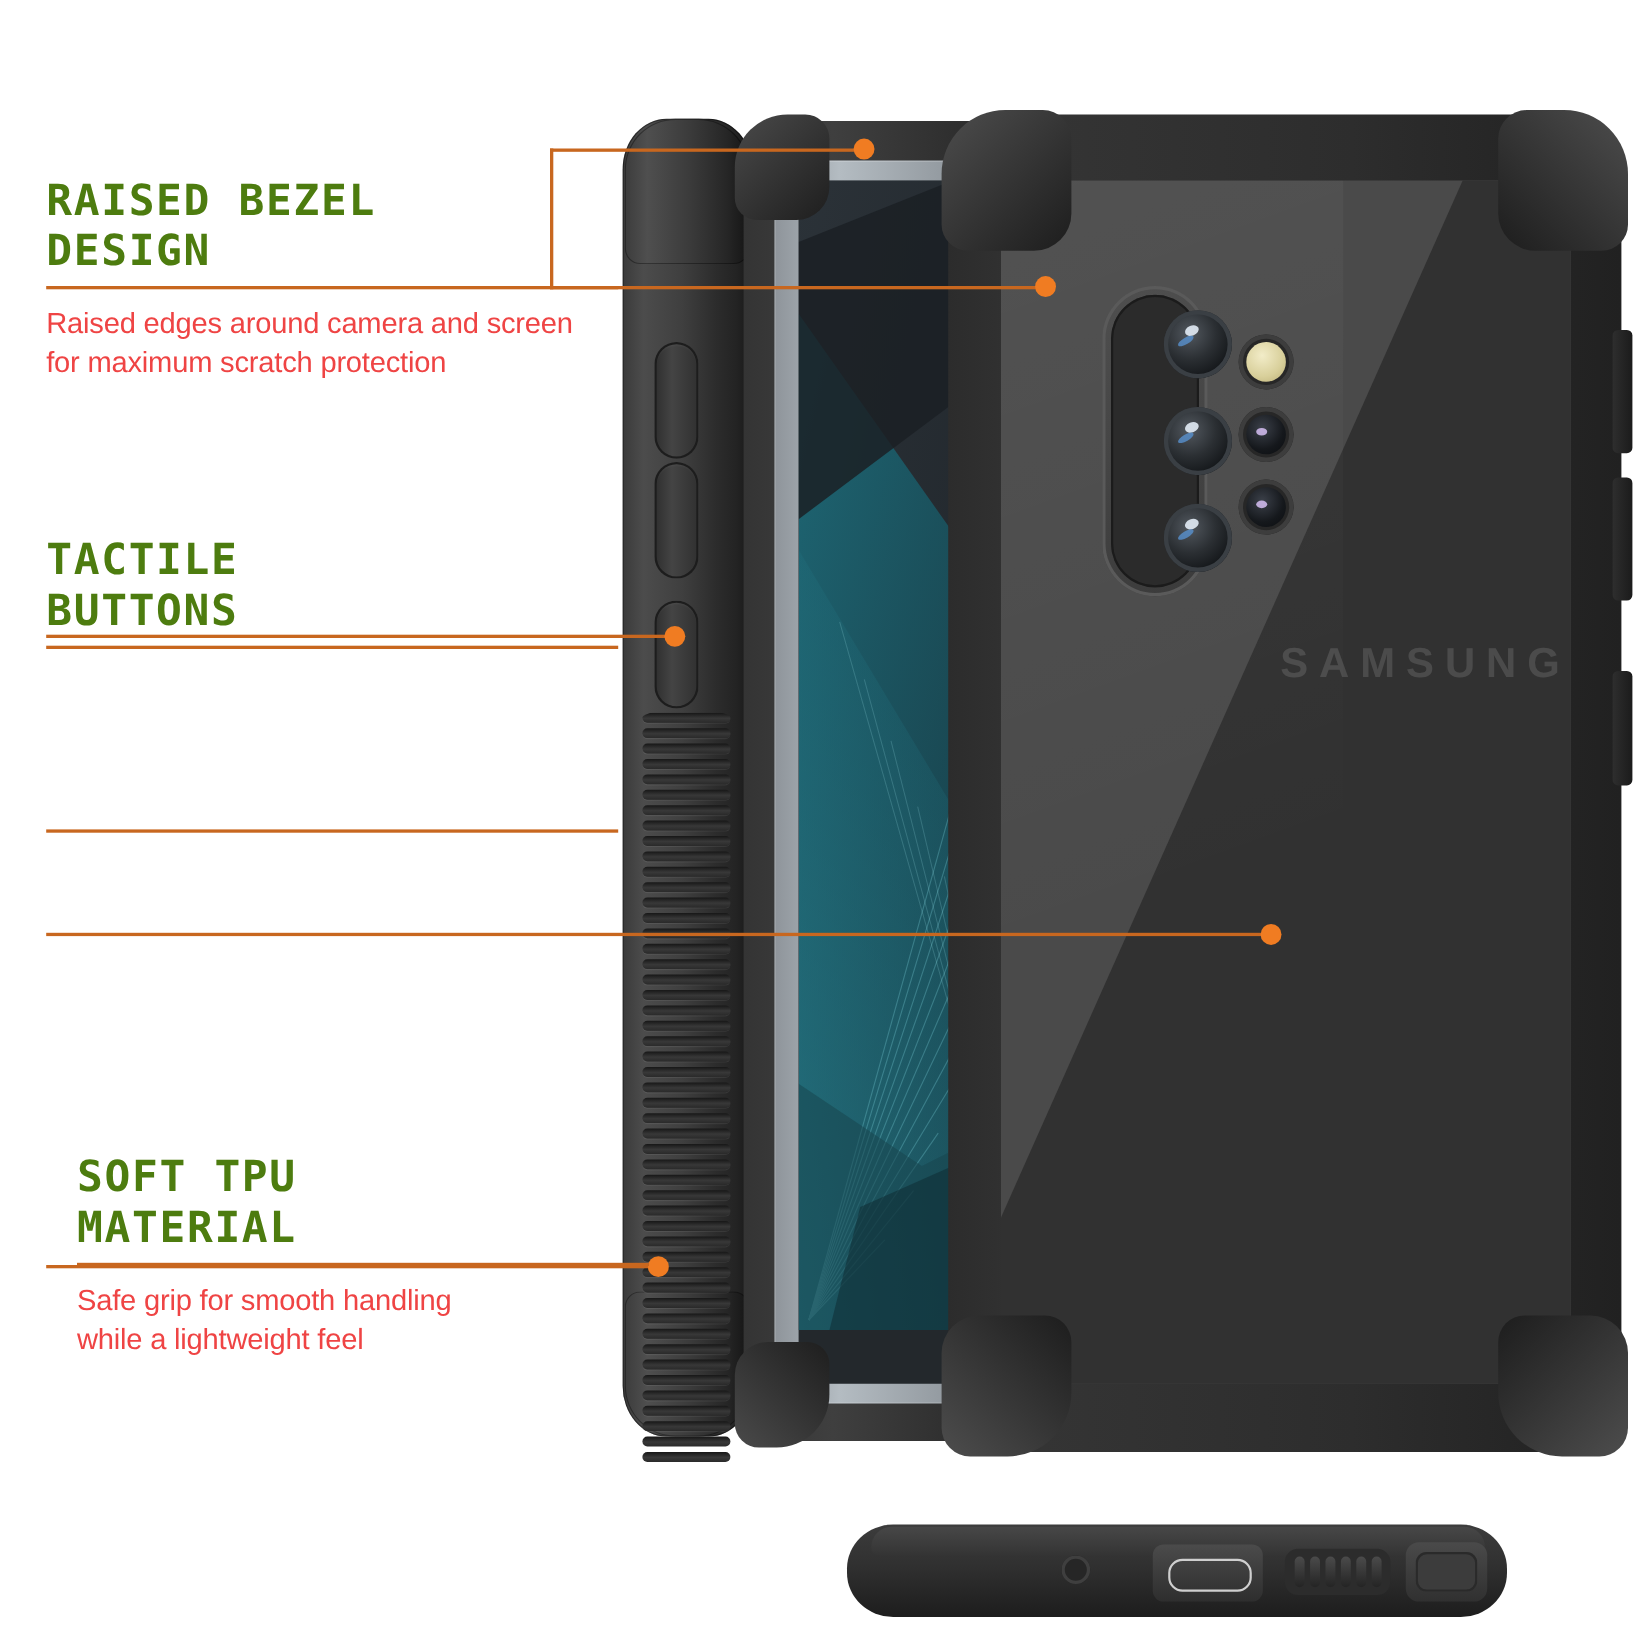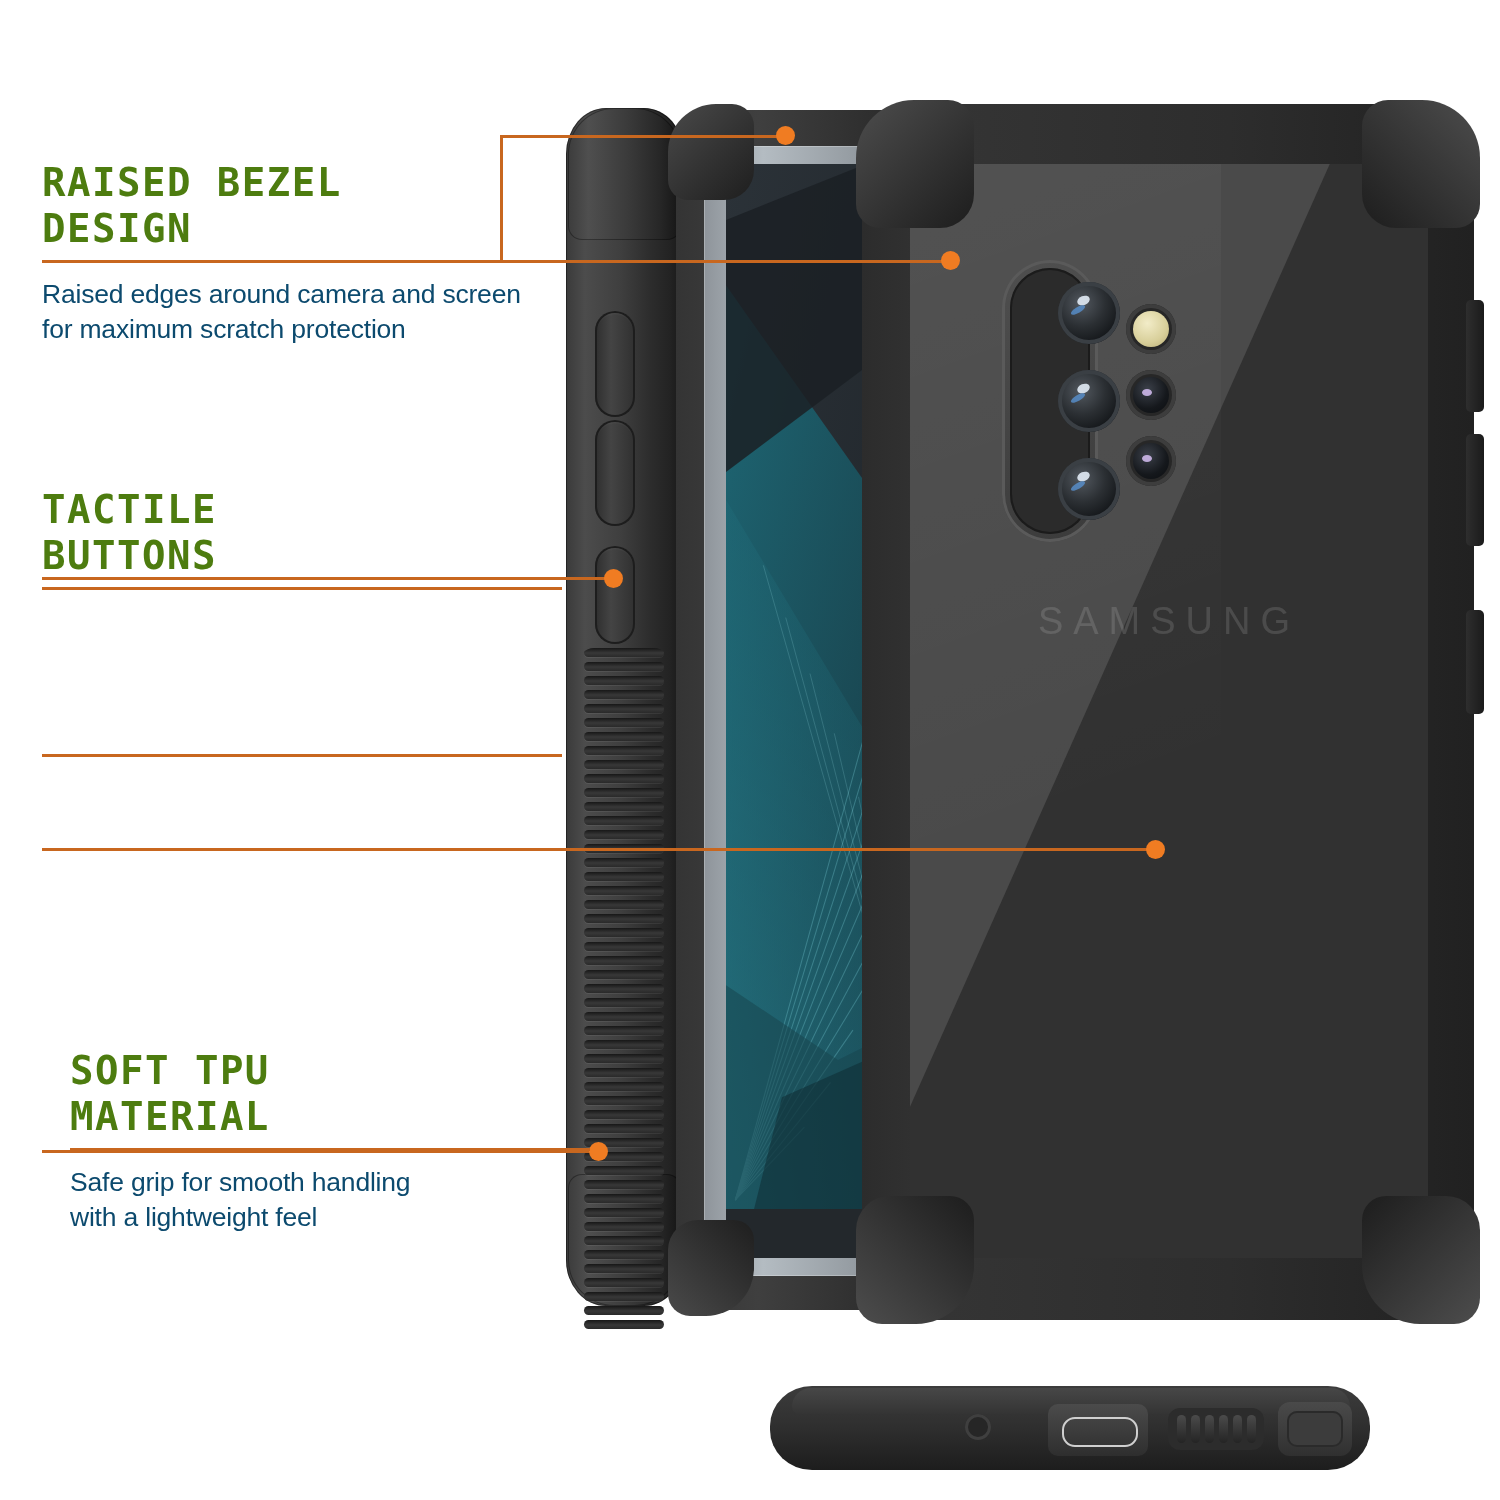--- a/index.html
+++ b/index.html
@@ -10,21 +10,21 @@
 
   
   .feature{position:absolute;width:520px;}
   .feature .fh{
     font-family:"DejaVu Sans Mono","Liberation Mono",monospace;
     font-weight:bold;font-size:39px;line-height:1.18;letter-spacing:1.5px;
     color:#4d7c0f;margin:0;text-transform:uppercase;white-space:pre-line;
   }
   .feature .rule{height:3px;background:#c8671f;margin-top:8px;width:520px;}
   .feature .fb{
-    font-size:26.5px;line-height:1.33;color:#0c4a6e;margin-top:14px;
+    font-size:26.5px;line-height:1.33;color:#ef4444;margin-top:14px;
     white-space:pre-line;letter-spacing:-0.2px;
   }
 
   #f-bezel  {left:42px; top:160px;}
   #f-tactile{left:42px; top:487px;}
   #f-scratch{left:42px; top:746px;}
   #f-tpu    {left:42px; top:1048px;margin-left:28px;}
 
   
   .co-line{position:absolute;background:#c8671f;}
@@ -130,22 +130,22 @@
   .aux .core{position:absolute;left:7px;top:7px;right:7px;bottom:7px;border-radius:50%;}
   #flash{top:44px;}
   #flash .core{background:radial-gradient(circle at 40% 34%,#f2ecc8,#d8cf9a 60%,#b9ad75);}
   #s1{top:110px;}
   #s1 .core{background:radial-gradient(circle at 40% 34%,#3b4049,#15181c 60%,#0b0d10);}
   #s1 .core::after,#s2 .core::after{content:"";position:absolute;left:26%;top:32%;
     width:10px;height:7px;border-radius:50%;background:rgba(225,200,255,.8);}
   #s2{top:176px;}
   #s2 .core{background:radial-gradient(circle at 40% 34%,#3b4049,#15181c 60%,#0b0d10);}
 
-  #samsung{position:absolute;left:0;right:0;top:436px;text-align:center;
-    font-size:38px;font-weight:normal;letter-spacing:10px;color:rgba(255,255,255,.13);}
+  #samsung{position:absolute;left:0;right:0;top:418px;text-align:right;
+    font-size:38px;font-weight:bold;letter-spacing:10px;color:rgba(255,255,255,.13);}
 
   
   #bottom{position:absolute;left:770px;top:1386px;width:600px;height:108px;}
   .bot-body{position:absolute;left:0;top:0;width:100%;height:84px;
     border-radius:42px/40px;
     background:linear-gradient(180deg,#3c3c3c,#303030 45%,#1d1d1d 100%);}
   .bot-top{position:absolute;left:22px;top:2px;right:20px;height:26px;
     border-radius:26px 26px 10px 10px;
     background:linear-gradient(180deg,#474747,#343434);}
   .bot-mic{position:absolute;left:195px;top:28px;width:26px;height:26px;border-radius:50%;
@@ -375,16 +375,16 @@
 
   <div class="feature" id="f-scratch">
     <div class="rule"></div>
   </div>
 
   <div class="feature" id="f-tpu">
     <div class="fh">SOFT TPU
 MATERIAL</div>
     <div class="rule"></div>
     <div class="fb">Safe grip for smooth handling
-with a lightweight feel</div>
+while a lightweight feel</div>
   </div>
 
 </div>
 
 </body></html>

